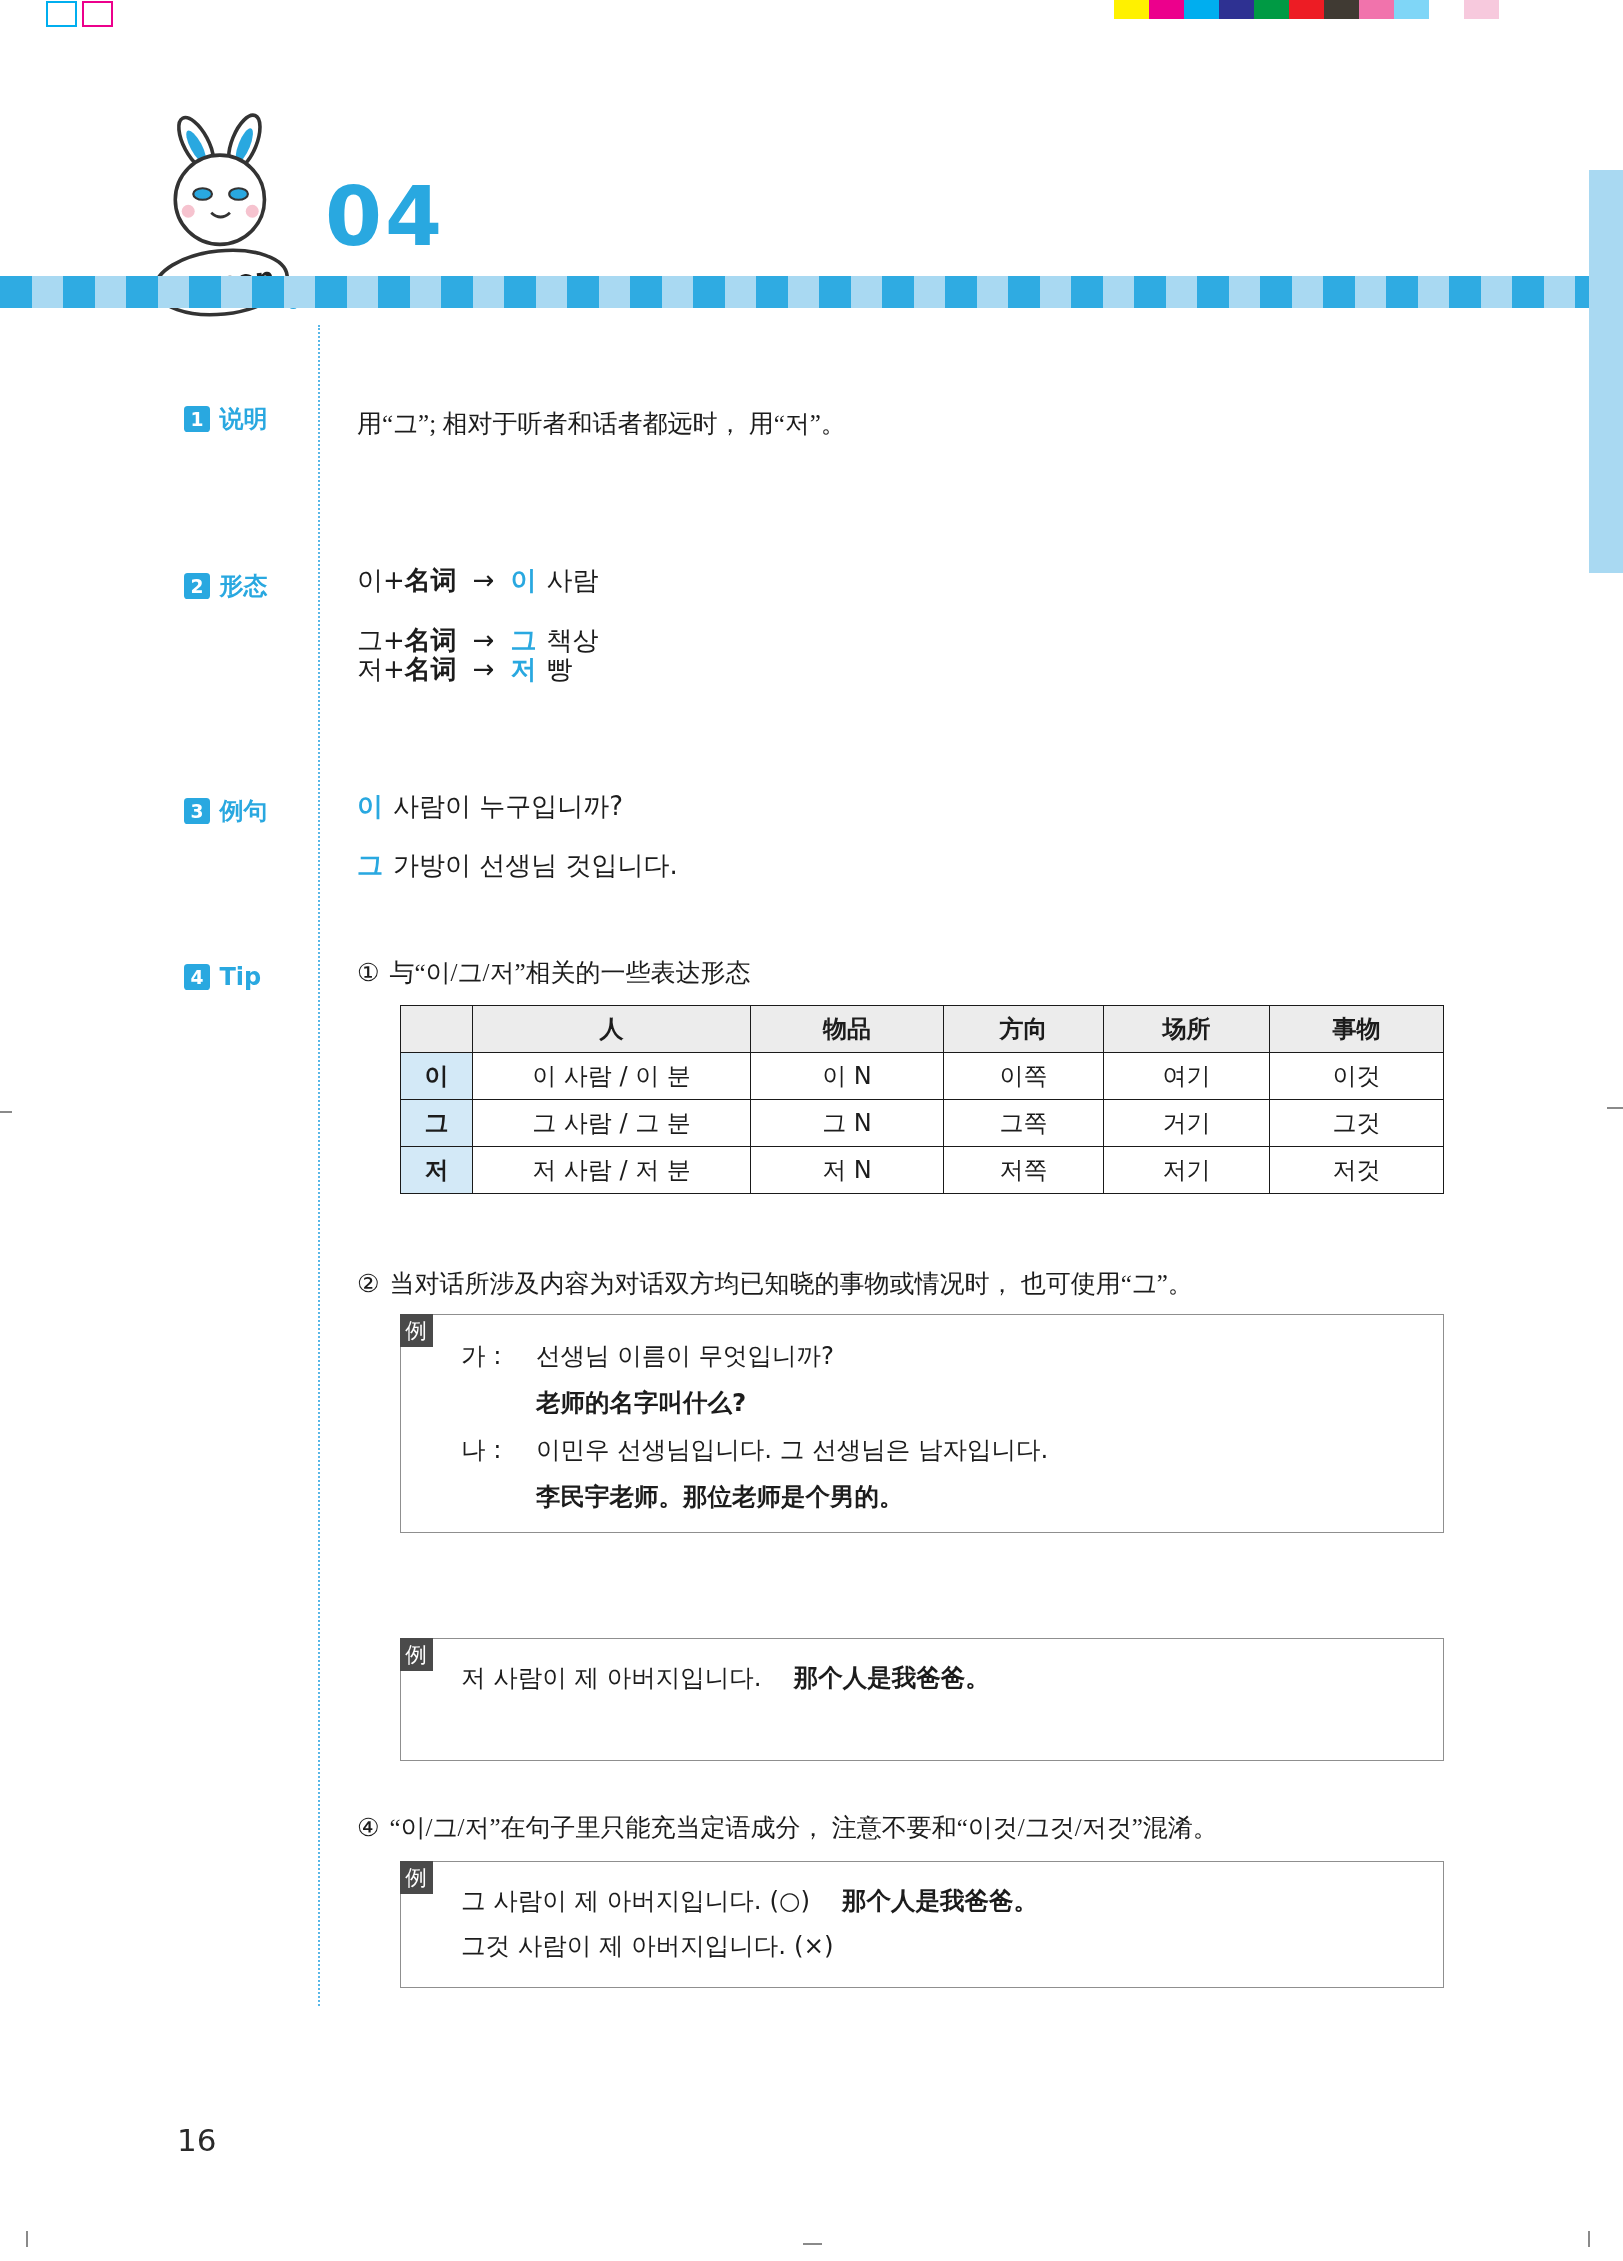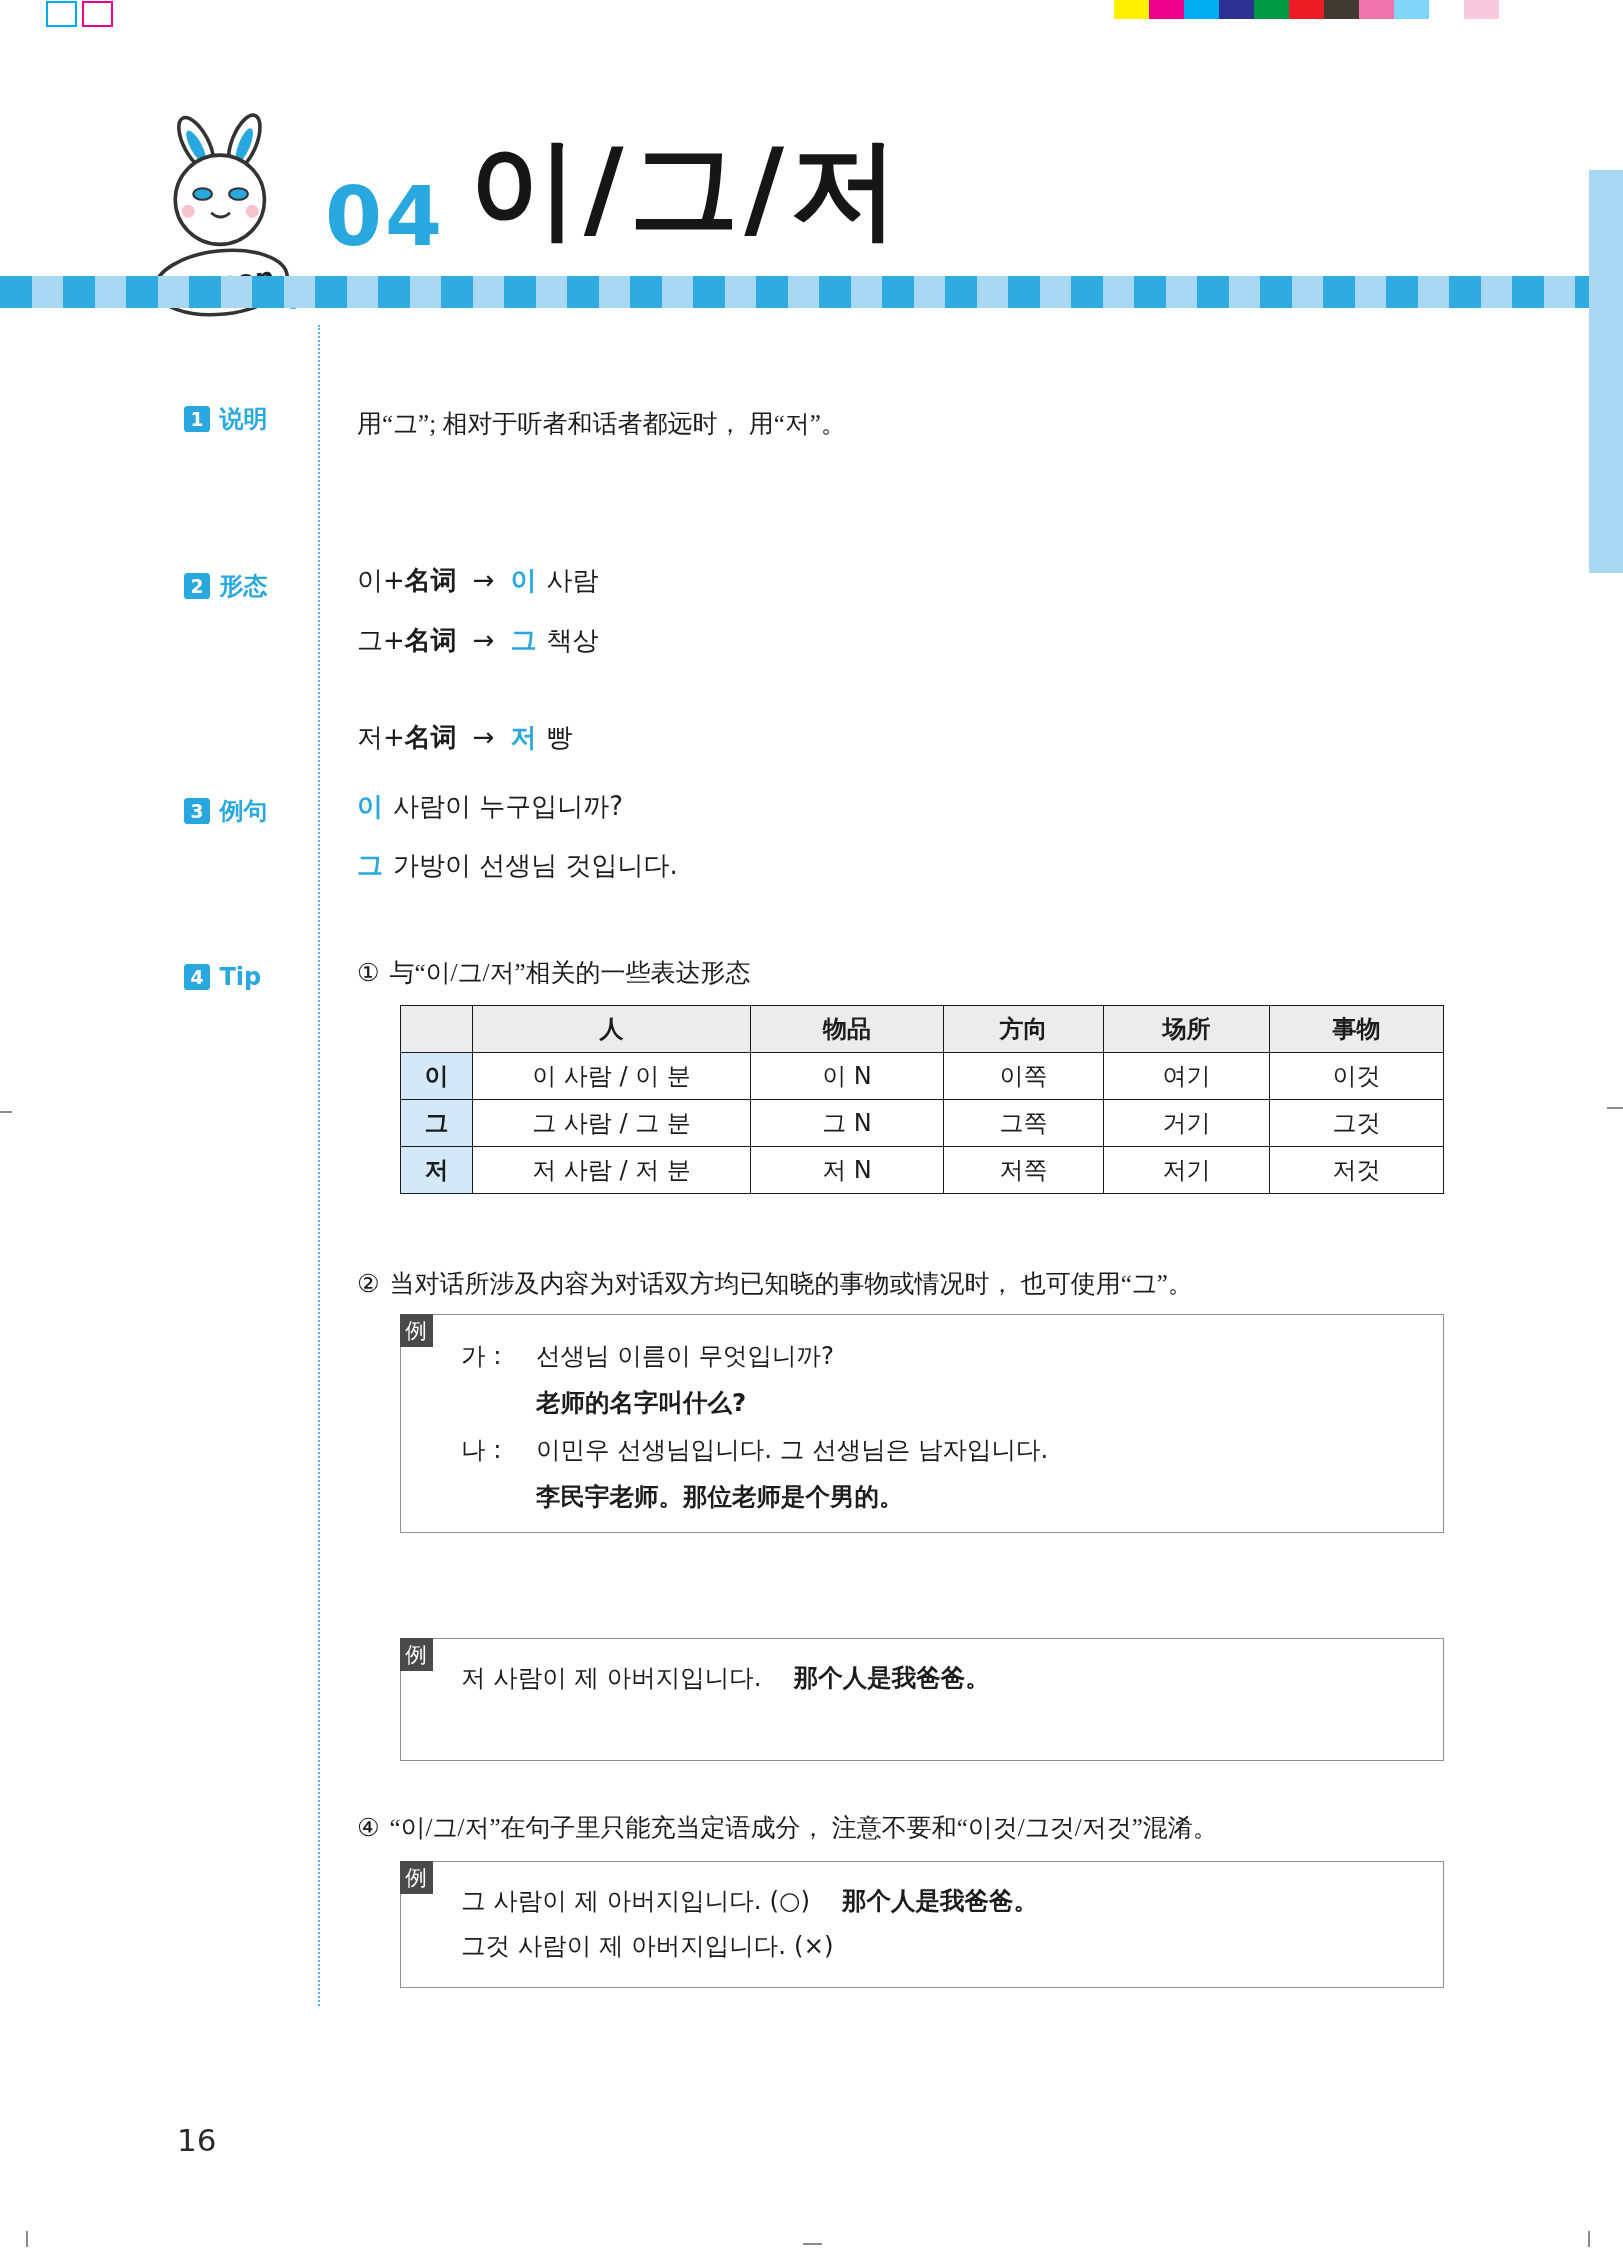--- a/index.html
+++ b/index.html
@@ -109,21 +109,20 @@
       <g transform="rotate(-6 110 237)">
         <ellipse cx="110" cy="237" rx="92" ry="44" fill="#fff" stroke="#333" stroke-width="5"></ellipse>
         <text x="110" y="250" text-anchor="middle" font-size="38" font-weight="bold" fill="#222" font-family="DejaVu Sans, sans-serif">Lesson</text>
       </g>
       <circle cx="212" cy="244" r="8" fill="#29a8e0"></circle>
       <circle cx="226" cy="256" r="8" fill="#29a8e0"></circle>
       <circle cx="210" cy="266" r="8" fill="#29a8e0"></circle>
     </svg>
   </div>
   <div class="lesson-number">04</div>
-  <div class="page-title">이/그/저</div>
   <div class="band"></div>
   <div class="right-tab"></div>
   <div class="dotline"></div>
 
   <div class="sec-label" style="top:403px;">
     <span class="sec-num">1</span>
     <span class="sec-name zh">说明</span>
   </div>
   <div class="s1-text zh">
     <div>用“그”; 相对于听者和话者都远时， 用“저”。</div>
@@ -132,21 +131,21 @@
   <div class="sec-label" style="top:570px;">
     <span class="sec-num">2</span>
     <span class="sec-name zh">形态</span>
   </div>
   <div class="form-line" style="top:563px;">
     <span>이+</span><span class="noun">名词</span><span class="arrow">→</span><span class="det">이</span><span>사람</span>
   </div>
   <div class="form-line" style="top:623px;">
     <span>그+</span><span class="noun">名词</span><span class="arrow">→</span><span class="det">그</span><span>책상</span>
   </div>
-  <div class="form-line" style="top:720px;">
+  <div class="form-line" style="top:652px;">
     <span>저+</span><span class="noun">名词</span><span class="arrow">→</span><span class="det">저</span><span>빵</span>
   </div>
 
   <div class="sec-label" style="top:795px;">
     <span class="sec-num">3</span>
     <span class="sec-name zh">例句</span>
   </div>
   <div class="ex-line" style="top:789px;">
     <span class="det">이</span><span>사람이 누구입니까?</span>
   </div>

